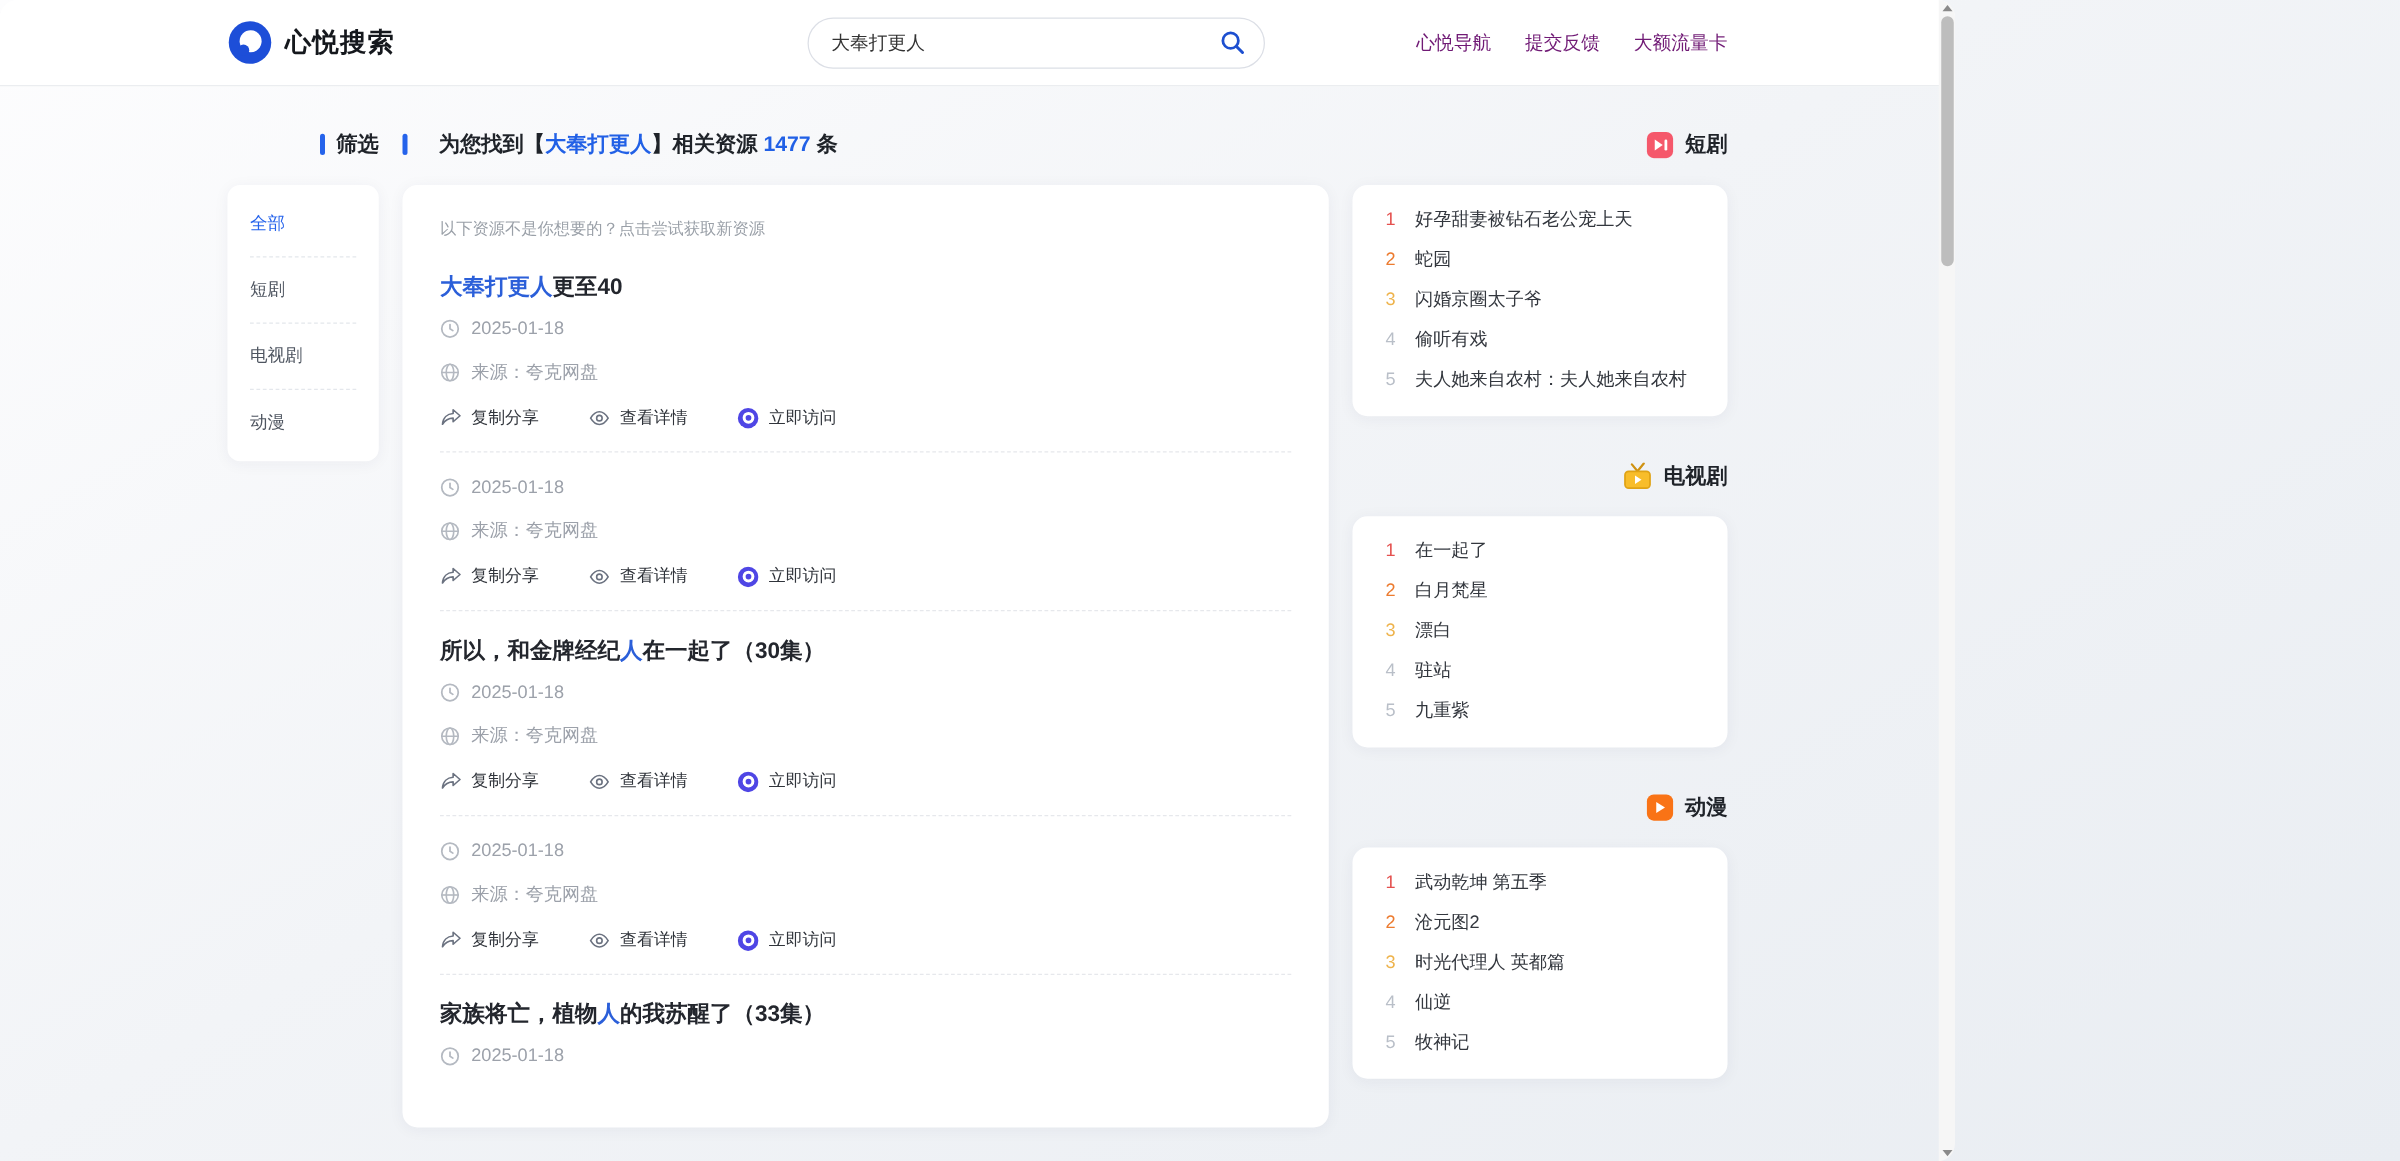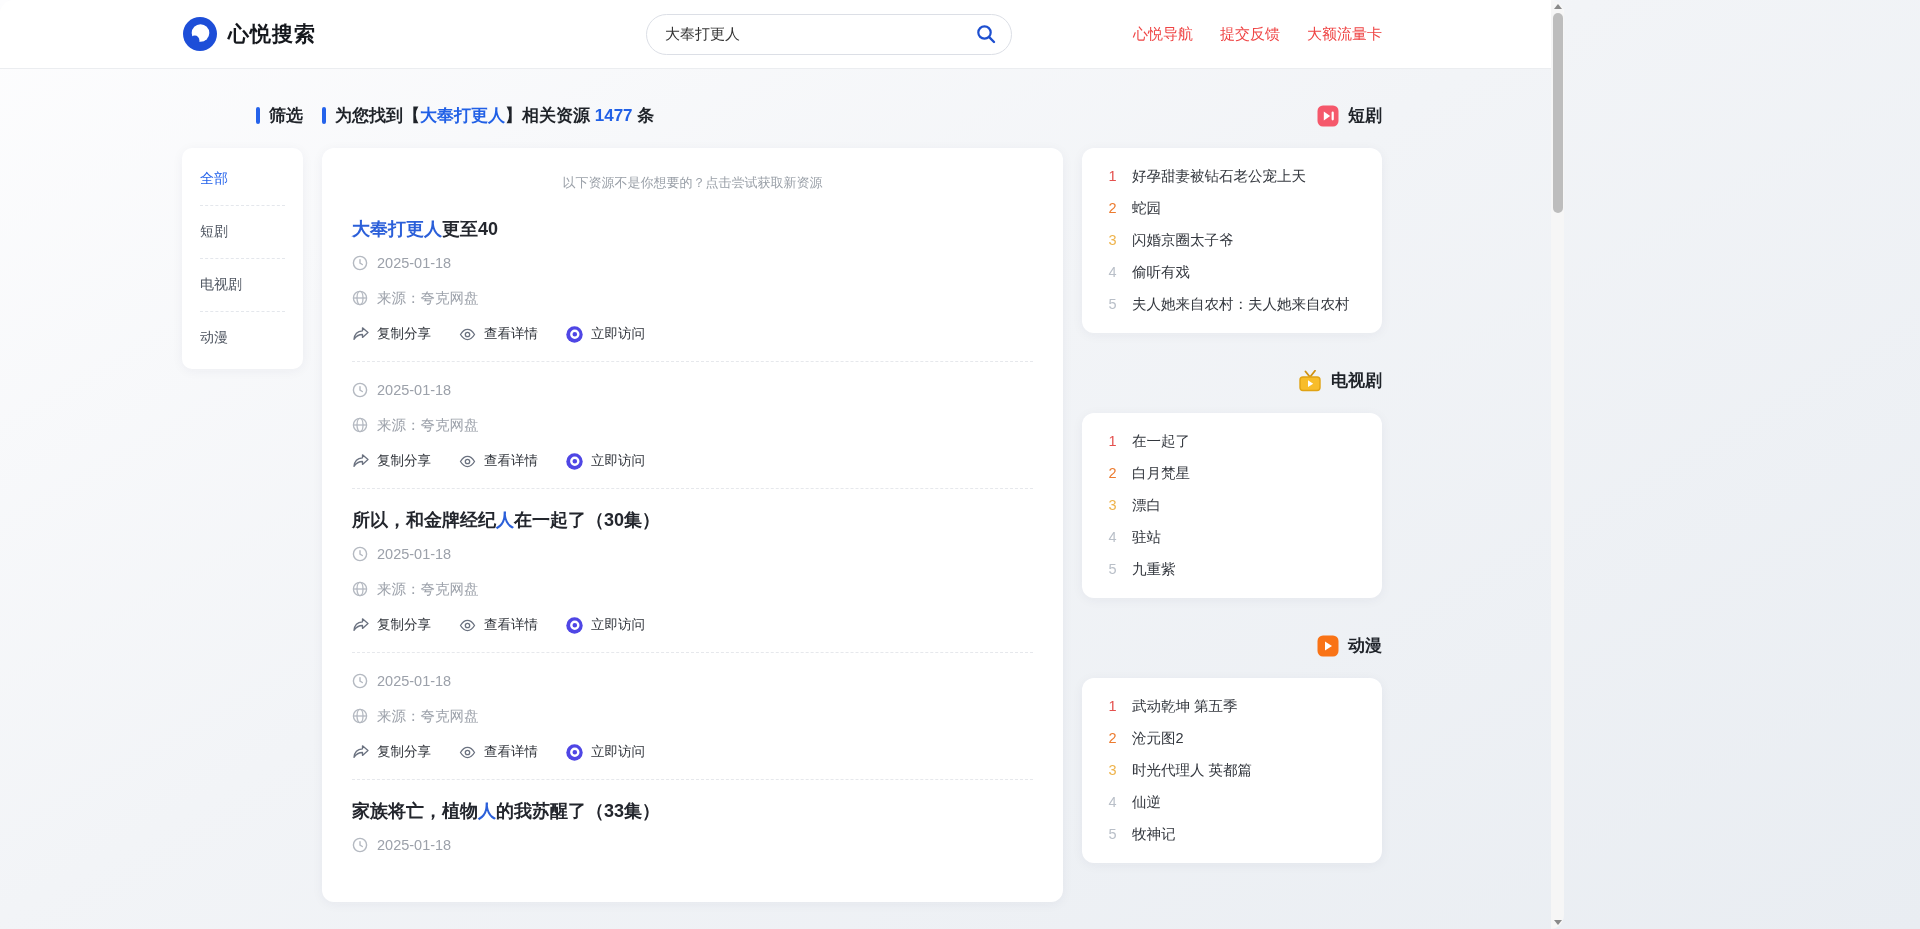--- a/index.html
+++ b/index.html
@@ -15,45 +15,45 @@
   .header { height:69px; background:#fff; border-bottom:1px solid #ebedf0; position:relative; z-index:2; }
   .header-inner { width:1200px; margin:0 auto; height:100%; display:flex; align-items:center; }
   .brand { display:flex; align-items:center; gap:10px; cursor:pointer; }
   .brand-name { font-size:21px; font-weight:bold; color:#15181d; letter-spacing:1px; }
   .searchbox { margin-left:330px; width:366px; height:41px; border:1px solid #dcdfe6; border-radius:21px;
     display:flex; align-items:center; padding:0 10px 0 18px; background:#fff; }
   .searchbox input { border:none; outline:none; flex:1; font-size:15px; color:#333;
     font-family:"Liberation Sans","DejaVu Sans",sans-serif; background:transparent; }
   .search-btn { background:none; border:none; cursor:pointer; display:flex; align-items:center; padding:4px; }
   .nav { margin-left:auto; display:flex; gap:27px; }
-  .nav-link { font-size:15px; color:#ef4444; text-decoration:none; cursor:pointer; white-space:nowrap; }
+  .nav-link { font-size:15px; color:#701a75; text-decoration:none; cursor:pointer; white-space:nowrap; }
 
   
   .content { width:1200px; margin:0 auto; padding-top:35px; display:flex; gap:19px; align-items:flex-start; }
   .section-title { display:flex; align-items:center; gap:9px; font-size:17px; font-weight:bold; color:#1f2329; margin-bottom:21px;justify-content:flex-end; }
   .bar { width:4px; height:17px; background:#2563eb; border-radius:2px; flex-shrink:0; }
   .card { background:#fff; border-radius:12px; box-shadow:0 2px 12px rgba(31,45,80,.05); }
 
   
   .filter-col { width:121px; flex-shrink:0; }
   .filter-card { padding:5px 18px; border-radius:10px; }
   .filter-item { font-size:14px; color:#4e5560; padding:17px 0; cursor:pointer; }
   .filter-item:not(:last-child) { border-bottom:1px dashed #e4e7ec; }
   .filter-item.active { color:#2563eb; }
 
   
   .results-col { flex:1; min-width:0; }
-  .results-heading { font-size:17px; font-weight:bold; color:#1f2329; display:flex; align-items:center; gap:9px; margin-bottom:21px; }
+  .results-heading { font-size:17px; font-weight:bold; color:#1f2329; display:flex; align-items:center; gap:25px; margin-bottom:21px; }
   .accent { color:#2160e6; }
   .results-card { padding:26px 30px 30px; }
-  .notice { text-align:center; font-size:13px; color:#9aa0a8; margin-bottom:26px; cursor:pointer; }
+  .notice { text-align:left; font-size:13px; color:#9aa0a8; margin-bottom:26px; cursor:pointer; }
   .result-title { font-size:18px; font-weight:bold; color:#23262d; margin:0 0 15px; cursor:pointer; line-height:22px; }
   .result-title .hl { color:#2b5fd9; }
   .meta-row { display:flex; align-items:center; gap:9px; color:#9ca1aa; font-size:14.5px; margin-bottom:19px; line-height:16px; }
-  .actions-row { display:flex; align-items:flex-end; gap:28px; }
+  .actions-row { display:flex; align-items:flex-end; gap:40px; }
   .action { display:flex; align-items:center; gap:8px; font-size:13.5px; color:#30343b; cursor:pointer; text-decoration:none; }
   .dashed-divider { border-bottom:1px dashed #e6e8ec; margin:18px 0 20px; }
 
   
   .rank-col { width:300px; flex-shrink:0; }
   .rank-card { padding:20px 24px 21px; margin-bottom:36px; }
   .rank-row { display:flex; gap:13px; font-size:14.5px; color:#33373e; cursor:pointer; line-height:16px; }
   .rank-row + .rank-row { margin-top:16px; }
   .rank-num { width:13px; flex-shrink:0; text-align:center; }
   .rank-num.r1 { color:#e4504e; }

